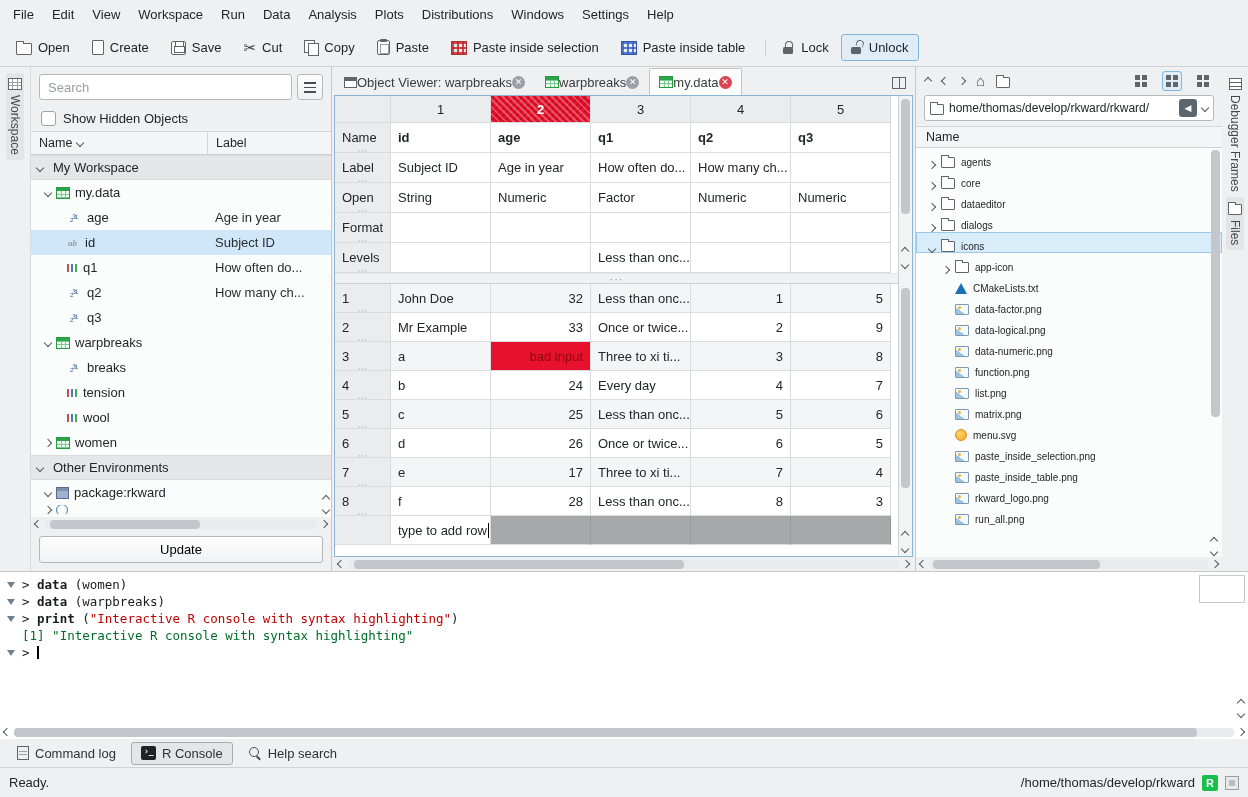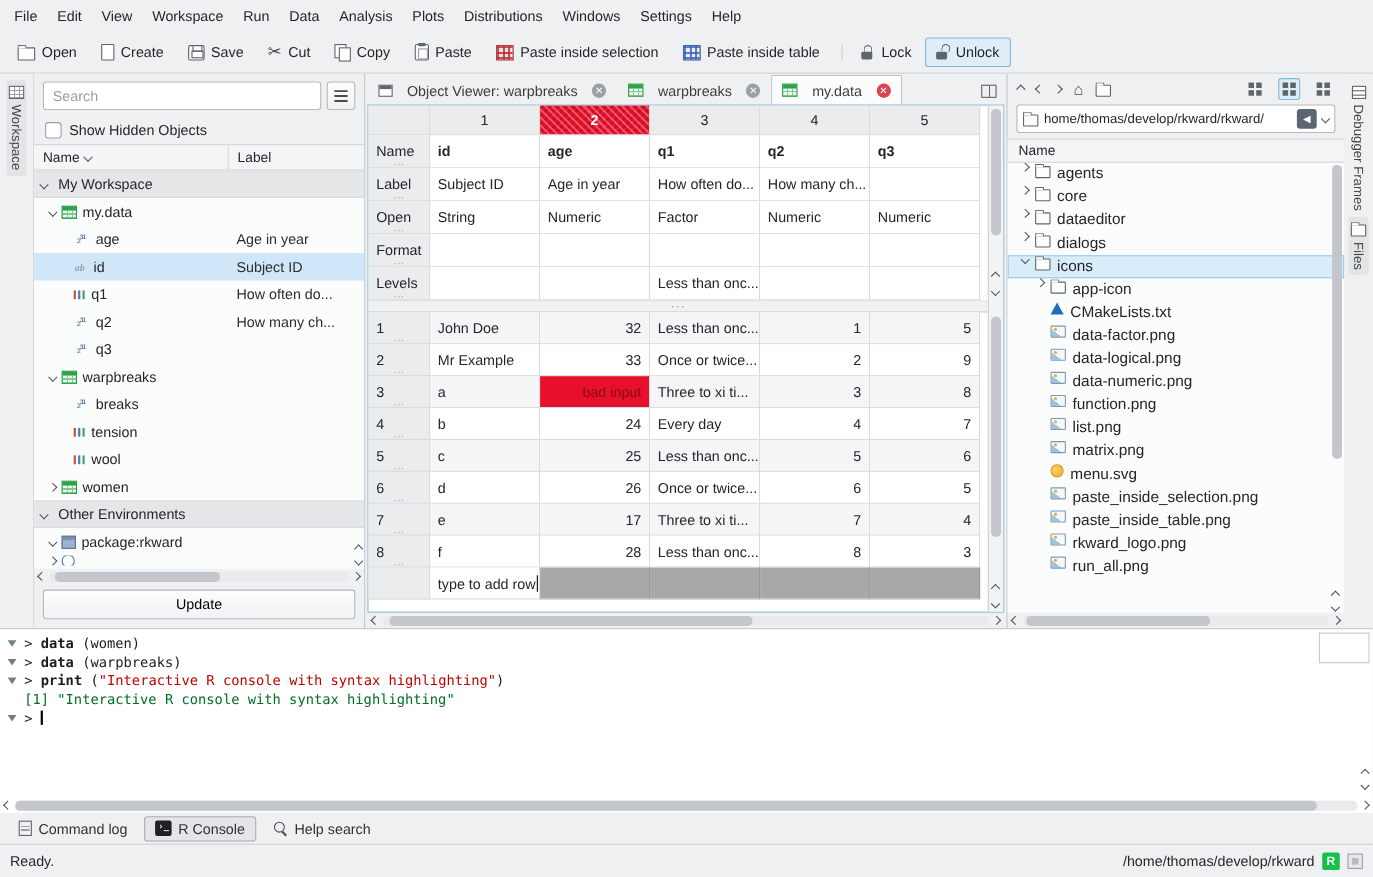--- a/index.html
+++ b/index.html
@@ -62,21 +62,21 @@
   .wsrow[data-depth="2"]{padding-left:23px}
   .wsrow[data-partial="true"]{height:9px;overflow:hidden}
   .wsrow .tlabelcol{position:absolute;left:176px;padding-left:8px;color:#2b2e30}
   .ws-varrows{position:absolute;right:2px;bottom:4px}
   .update-row{padding:5px 8px 8px}
   .update-btn{width:100%;height:27px;border:1px solid #b4b8bc;border-radius:3px;background:linear-gradient(#fdfdfd,#f1f2f3);font:13px "Liberation Sans",sans-serif}
 
   
   .center{width:583px;display:flex;flex-direction:column;min-width:0;padding:0 2px}
   .doc-tabbar{height:28px;display:flex;align-items:flex-end;position:relative}
-  .dtab{display:flex;align-items:center;gap:13px;padding:0 9px;height:27px;color:#3a3c3e;border:1px solid transparent;border-bottom:none;white-space:nowrap}
+  .dtab{display:flex;align-items:center;gap:0;padding:0 9px;height:27px;color:#3a3c3e;border:1px solid transparent;border-bottom:none;white-space:nowrap}
   .dtab[data-state="active"]{background:#fcfcfc;border-color:#c2c4c6;border-radius:2px 2px 0 0}
   .close-ico{width:13px;height:13px;border-radius:50%;background:#9aa0a5;color:#fff;font-size:9px;line-height:13px;text-align:center;flex:none}
   .close-ico::before{content:"✕"}
   .close-ico[data-variant="red"]{background:#da4453}
   .split-btn{position:absolute;right:4px;top:6px;width:20px;height:20px;display:flex;align-items:center;justify-content:center;border-radius:3px}
   .editor{flex:1;border:1px solid #8ab6d4;background:#fff;display:flex;min-height:0;position:relative}
   .grid{flex:1;display:flex;flex-direction:column;min-width:0}
   .trow{display:flex;flex:none}
   .thead{height:27px}.meta{height:30px}.drow{height:29px}.addrow{height:29px}
   .cell{width:100px;border-right:1px solid #dadbdc;border-bottom:1px solid #dadbdc;padding:0 7px;display:flex;align-items:center;overflow:hidden;white-space:nowrap;background:#fff;flex:none}
@@ -106,21 +106,21 @@
   .viewbtn{width:20px;height:20px;border:1px solid transparent;border-radius:3px;display:flex;align-items:center;justify-content:center}
   .viewbtn[data-state="active"]{border-color:#7fb8dd;background:#e1edf6}
   .gridglyph{width:12px;height:12px;background:linear-gradient(#5f6569,#5f6569) 0 0/5px 5px no-repeat,linear-gradient(#5f6569,#5f6569) 7px 0/5px 5px no-repeat,linear-gradient(#5f6569,#5f6569) 0 7px/5px 5px no-repeat,linear-gradient(#5f6569,#5f6569) 7px 7px/5px 5px no-repeat}
   .files-path{padding:0 8px 5px}
   .combo{height:26px;border:1px solid #b6babe;border-radius:3px;background:#fff;display:flex;align-items:center;gap:5px;padding:0 5px}
   .combo .ptext{flex:1;overflow:hidden;white-space:nowrap;font-size:12px}
   .clear-btn{width:18px;height:18px;background:#5b6770;border-radius:3px;color:#fff;display:flex;align-items:center;justify-content:center;flex:none}
   .clear-btn::before{content:"◀";font-size:9px}
   .files-header{height:22px;background:#f4f5f6;border-top:1px solid #d5d6d8;border-bottom:1px solid #cfd0d2;display:flex;align-items:center;padding-left:10px;font-size:12.5px}
   .files-tree{flex:1;overflow:hidden;position:relative;background:#fbfcfc}
-  .frow{height:21px;display:flex;align-items:flex-start;gap:6px;font-size:14px;white-space:nowrap;border:1px solid transparent}
+  .frow{height:21px;display:flex;align-items:flex-end;gap:6px;font-size:10px;white-space:nowrap;border:1px solid transparent}
   .frow[data-depth="0"]{padding-left:12px}
   .frow[data-depth="1"]{padding-left:26px}
   .frow[data-sel="true"]{background:#d8ecfa;border-color:#9cc9e8}
   .fscroll{position:absolute;right:1px;top:2px;bottom:2px;width:11px}
   .fscroll .vthumb{left:1px;top:0;height:66%}
   .fscroll .varrows{position:absolute;bottom:0;left:1px}
 
   
   .console-wrap{height:168px;border-top:1px solid #c6c7c9;background:#fff;display:flex;flex-direction:column;position:relative}
   .console-body{flex:1;min-height:0;padding-top:4px;overflow:hidden}

